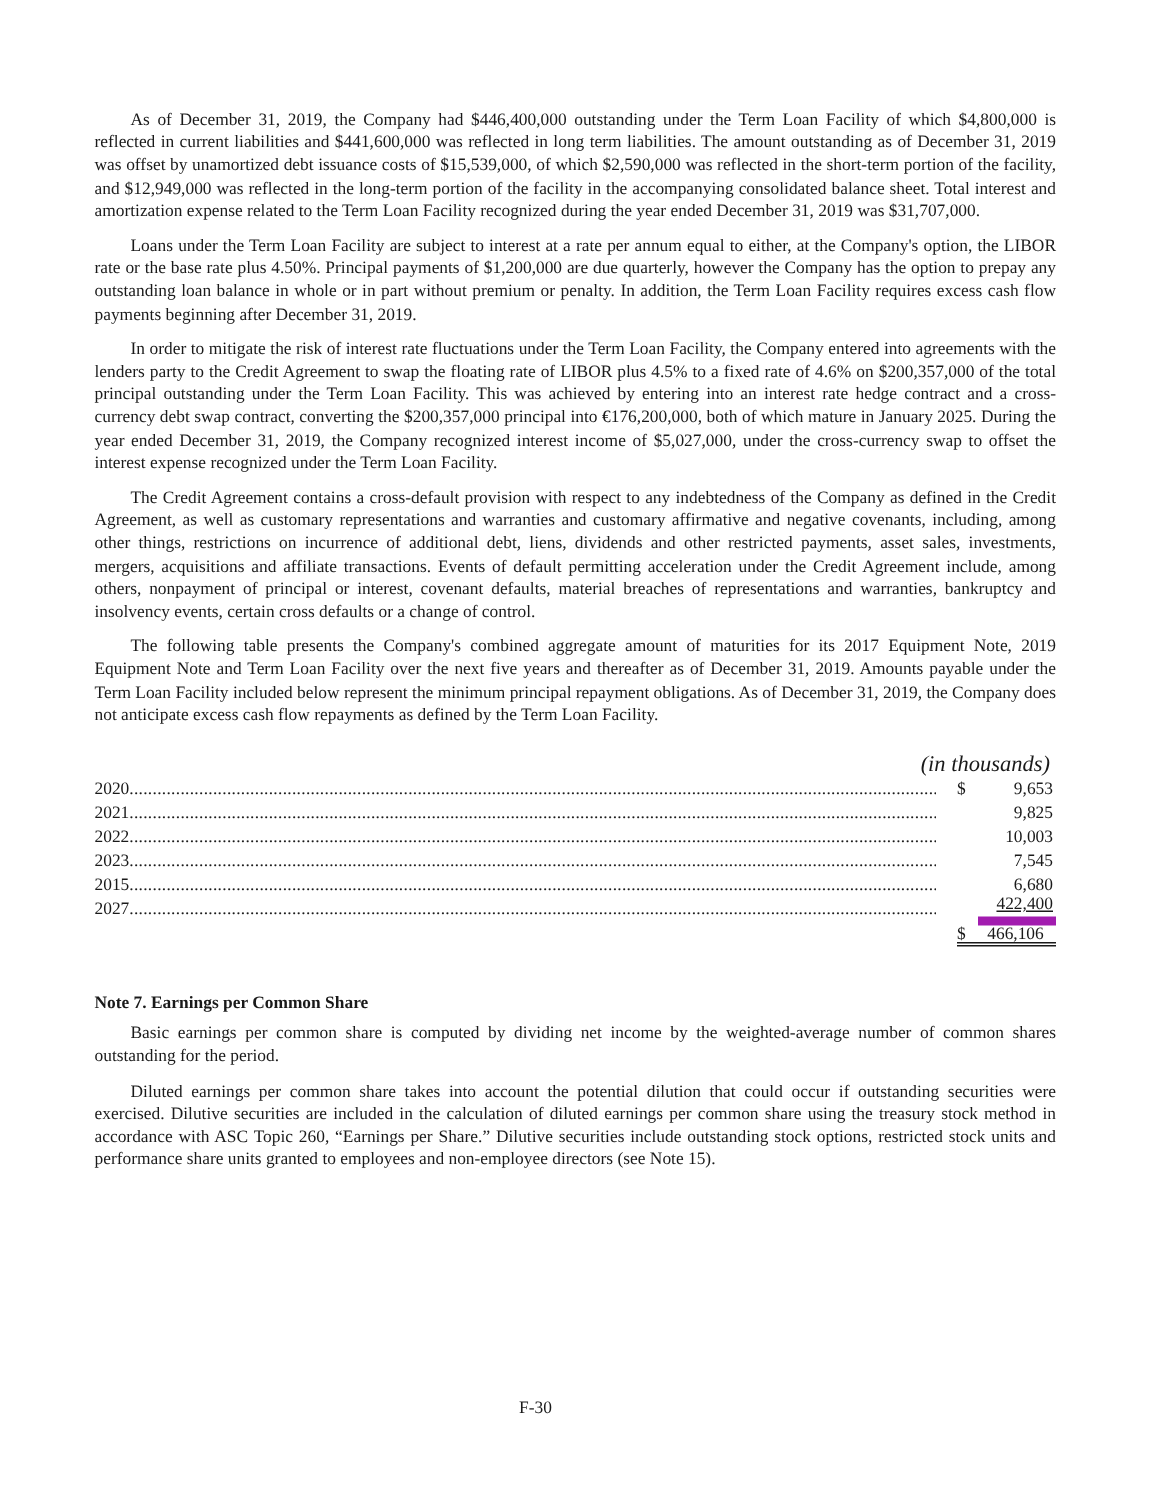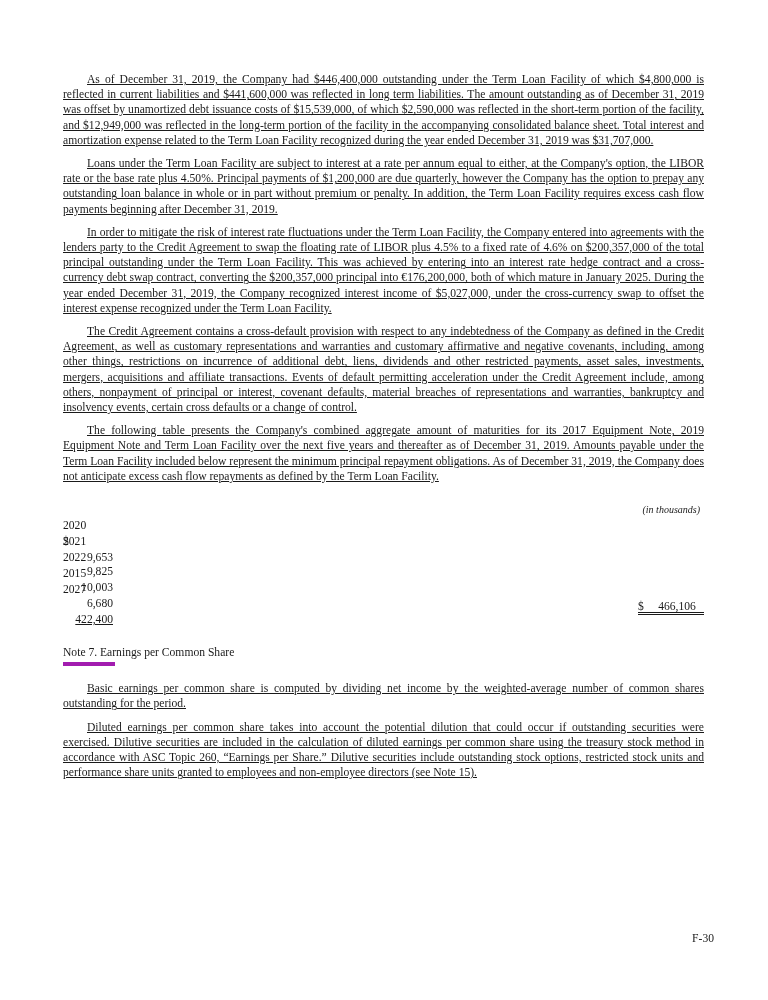--- a/index.html
+++ b/index.html
@@ -20,41 +20,39 @@
   .page {
     position: absolute;
     left: 63px;
     top: 72px;
     width: 641px;
   }
   p.para {
     margin: 0 0 8px 0;
     text-align: justify;
     text-indent: 24px;
-    text-decoration: underline;
   }
   .table-block {
     margin-top: 18px;
     position: relative;
     width: 641px;
   }
   .units {
     text-align: right;
     font-style: italic;
-    font-size: 10px;
+    font-size: 15px;
     padding-right: 4px;
     height: 16px;
     line-height: 16px;
   }
   .row {
     display: flex;
-    align-items: flex-start;
+    align-items: center;
     height: 16px;
     line-height: 16px;
-    flex-direction: column;
   }
   .row .year {
     flex: 0 0 auto;
   }
   .row .leader {
     flex: 1 1 auto;
     overflow: hidden;
     white-space: nowrap;
     margin-right: 14px;
   }
@@ -66,48 +64,48 @@
     width: 14px;
     flex: 0 0 14px;
   }
   .row .amt {
     width: 50px;
     flex: 0 0 50px;
     text-align: right;
     padding-right: 2px;
   }
   .row.last .amt {
-    border-bottom: 4px solid #a21caf;
+    border-bottom: 6px solid #a21caf;
     text-decoration: underline;
   }
   .total-row {
     display: flex;
     justify-content: flex-end;
     height: 17px;
     line-height: 17px;
   }
   .total-cell {
     display: flex;
     width: 66px;
     border-bottom: 3px double #1a1a1a;
   }
   .total-cell .cur { width: 14px; }
   .total-cell .amt { flex: 1; text-align: center; padding-right: 2px; }
   h2.note-title {
     font-size: 11.6px;
-    font-weight: normal;
-    margin: 30px 0 21px 0;
+    font-weight: bold;
+    margin: 30px 0 5px 0;
     line-height: 15.2px;
   }
   .page-number {
     position: absolute;
     top: 931px;
     left: 0;
     width: 714px;
-    text-align: right;
+    text-align: center;
     font-size: 11.6px;
   }
 </style>
 </head>
 <body>
 
 <div class="page">
 
   <p class="para">As of December 31, 2019, the Company had $446,400,000 outstanding under the Term Loan Facility of which $4,800,000 is reflected in current liabilities and $441,600,000 was reflected in long term liabilities. The amount outstanding as of December 31, 2019 was offset by unamortized debt issuance costs of $15,539,000, of which $2,590,000 was reflected in the short-term portion of the facility, and $12,949,000 was reflected in the long-term portion of the facility in the accompanying consolidated balance sheet. Total interest and amortization expense related to the Term Loan Facility recognized during the year ended December 31, 2019 was $31,707,000.</p>
   <p class="para">Loans under the Term Loan Facility are subject to interest at a rate per annum equal to either, at the Company's option, the LIBOR rate or the base rate plus 4.50%. Principal payments of $1,200,000 are due quarterly, however the Company has the option to prepay any outstanding loan balance in whole or in part without premium or penalty. In addition, the Term Loan Facility requires excess cash flow payments beginning after December 31, 2019.</p>
@@ -130,20 +128,26 @@
       <span class="cur"></span>
       <span class="amt">9,825</span>
     </div>
     <div class="row">
       <span class="year">2022</span>
       <span class="leader"></span>
       <span class="cur"></span>
       <span class="amt">10,003</span>
     </div>
     <div class="row">
+      <span class="year">2023</span>
+      <span class="leader"></span>
+      <span class="cur"></span>
+      <span class="amt">7,545</span>
+    </div>
+    <div class="row">
       <span class="year">2015</span>
       <span class="leader"></span>
       <span class="cur"></span>
       <span class="amt">6,680</span>
     </div>
     <div class="row last">
       <span class="year">2027</span>
       <span class="leader"></span>
       <span class="cur"></span>
       <span class="amt">422,400</span>

